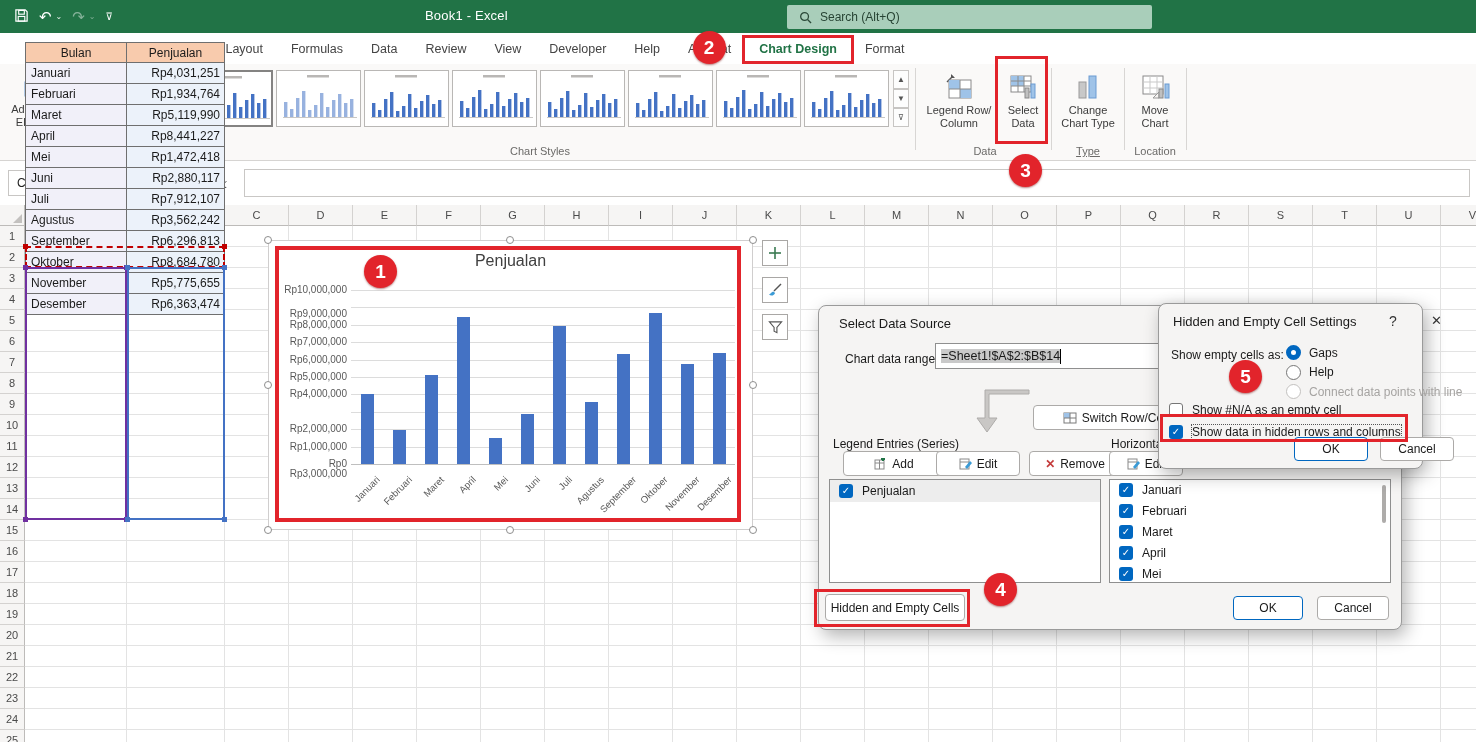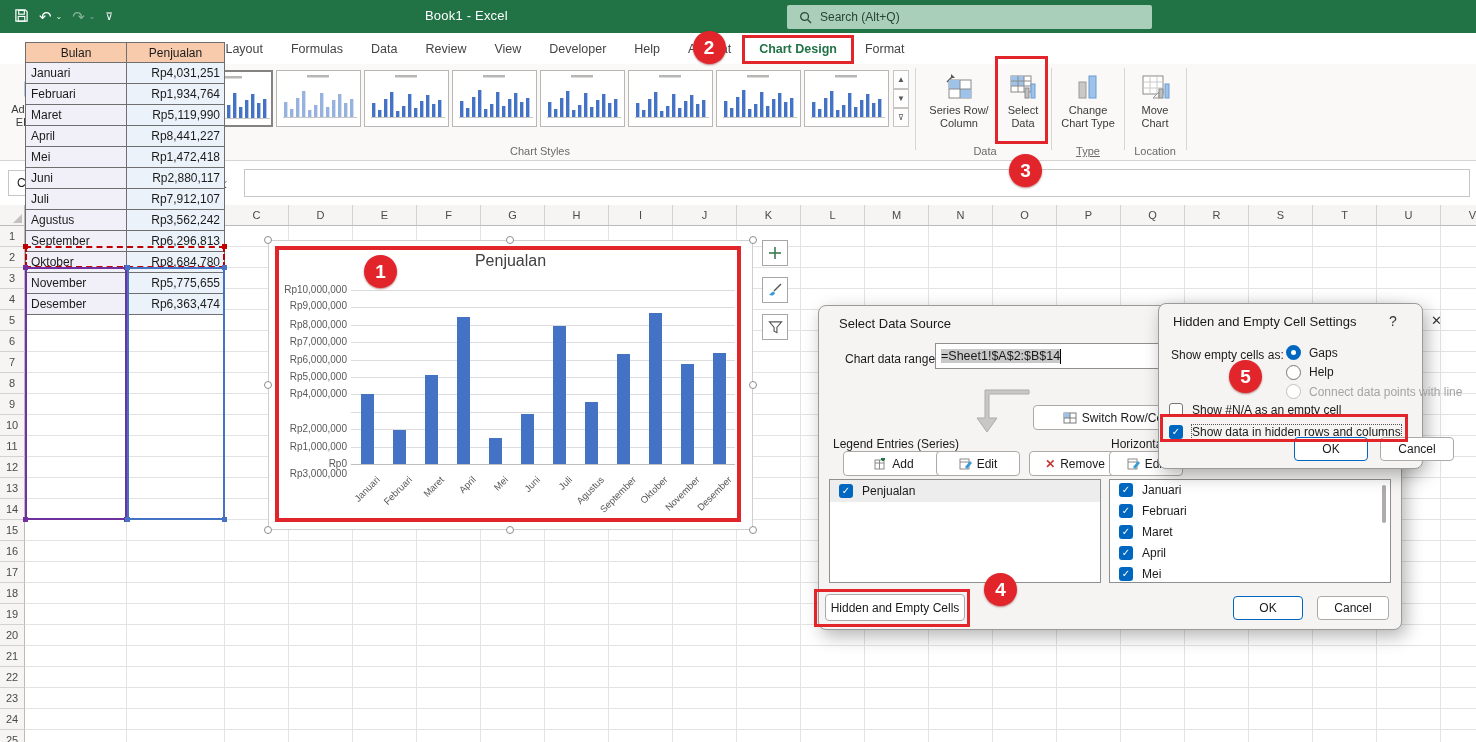--- a/index.html
+++ b/index.html
@@ -327,21 +327,21 @@
           <svg width="32" height="30" viewBox="0 0 32 30">
             <path d="M8 2 L12 6 L8 6 Z" fill="#555"></path>
             <line x1="10" y1="4" x2="4" y2="10" stroke="#555" stroke-width="1.4"></line>
             <rect x="6" y="8" width="22" height="18" fill="#fff" stroke="#8a8a8a"></rect>
             <rect x="6" y="8" width="11" height="9" fill="#9fc3e8"></rect>
             <rect x="17" y="17" width="11" height="9" fill="#9fc3e8"></rect>
             <line x1="17" y1="8" x2="17" y2="26" stroke="#8a8a8a"></line>
             <line x1="6" y1="17" x2="28" y2="17" stroke="#8a8a8a"></line>
           </svg>
         </div>
-        <div>Series Row/</div>
+        <div>Legend Row/</div>
         <div>Column</div>
       </div>
       <div class="bigbtn" style="left: 999px; width: 48px;">
         <div class="bicon">
           <svg width="32" height="30" viewBox="0 0 32 30">
             <rect x="4" y="4" width="20" height="16" fill="#fff" stroke="#8a8a8a"></rect>
             <rect x="4" y="4" width="13" height="10" fill="#9fc3e8"></rect>
             <line x1="11" y1="4" x2="11" y2="20" stroke="#8a8a8a"></line>
             <line x1="17" y1="4" x2="17" y2="20" stroke="#8a8a8a"></line>
             <line x1="4" y1="9" x2="24" y2="9" stroke="#8a8a8a"></line>
@@ -535,21 +535,21 @@
         <div class="tcell c0">Desember</div>
         <div class="tcell c1">Rp6,363,474</div>
       </div>
     </div>
 
   <div id="chart">
     <div id="chart-title">Penjualan</div>
   <div class="gline" style="top: 49px;"></div>
       <div class="ylab" style="top: 43px;">Rp10,000,000</div>
       <div class="gline" style="top: 66.4px;"></div>
-      <div class="ylab" style="top: 59px;">Rp9,000,000</div>
+      <div class="ylab" style="top: 67px;">Rp9,000,000</div>
       <div class="gline" style="top: 83.8px;"></div>
       <div class="ylab" style="top: 77.8px;">Rp8,000,000</div>
       <div class="gline" style="top: 101.2px;"></div>
       <div class="ylab" style="top: 95.2px;">Rp7,000,000</div>
       <div class="gline" style="top: 118.6px;"></div>
       <div class="ylab" style="top: 112.6px;">Rp6,000,000</div>
       <div class="gline" style="top: 136px;"></div>
       <div class="ylab" style="top: 130px;">Rp5,000,000</div>
       <div class="gline" style="top: 153.4px;"></div>
       <div class="ylab" style="top: 147.4px;">Rp4,000,000</div>

